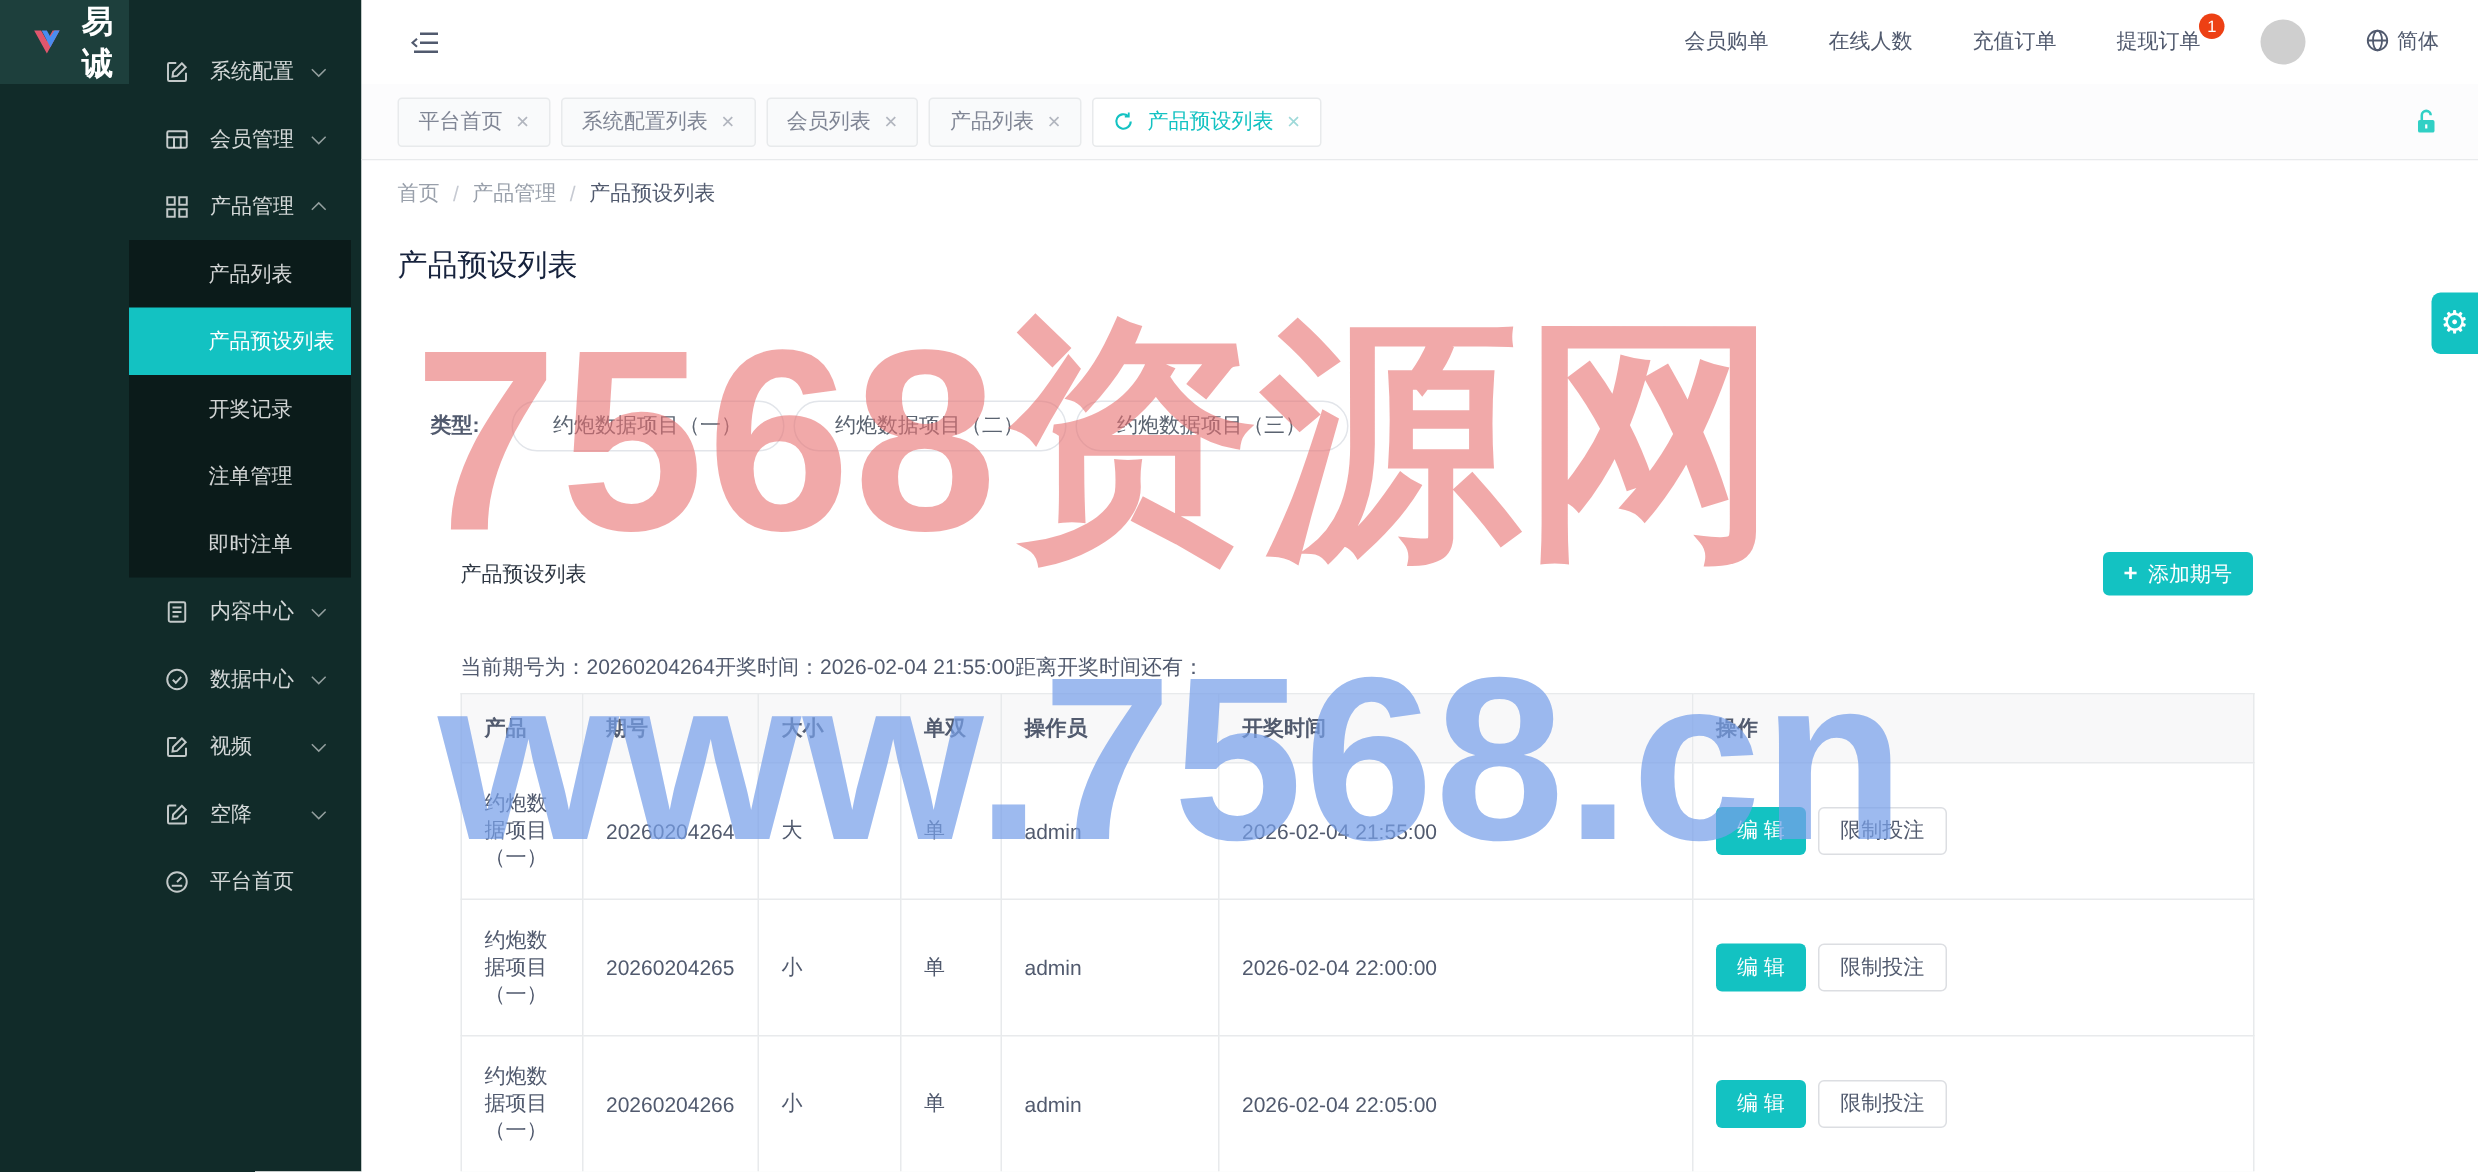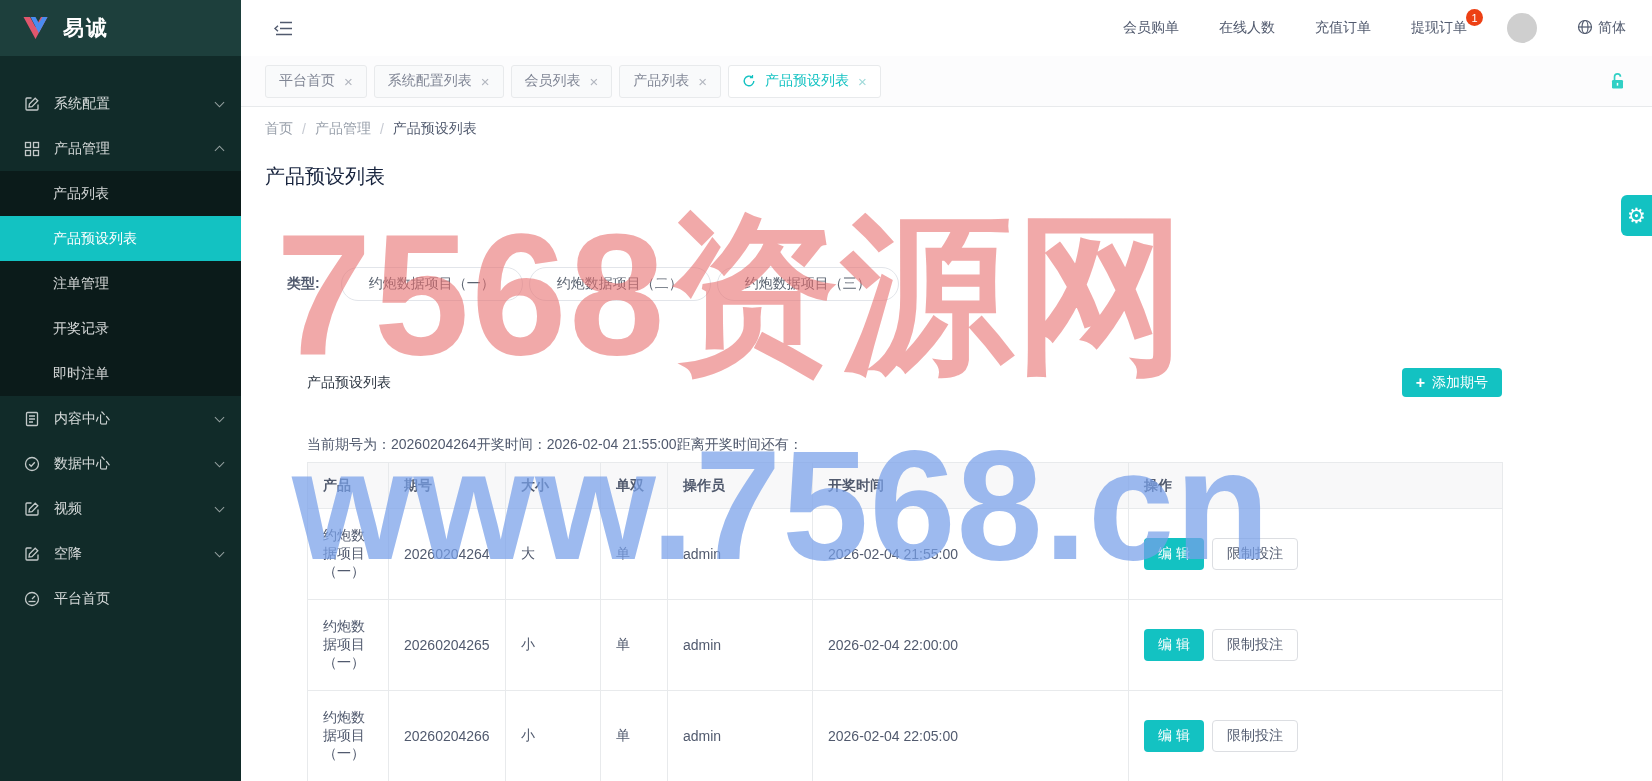--- a/index.html
+++ b/index.html
@@ -1,21 +1,21 @@
 <!DOCTYPE html>
 <html><head>
 <meta charset="utf-8">
 <style>
   * { margin:0; padding:0; box-sizing:border-box; }
   html,body { width:1652px; height:781px; overflow:hidden; background:#fff;
     font-family:"Liberation Sans","DejaVu Sans",sans-serif; position:relative; }
   .app { display:flex; width:100%; height:100%; }
 
   
-  .sidebar { flex:0 0 241px; width:241px; background:#112b29; display:flex; flex-direction:column; }
+  .sidebar { flex:0 0 241px; width:241px; background:#112b29; display:flex; }
   .logo-row { height:56px; background:#1d3f3c; display:flex; align-items:center; padding-left:22px; gap:14px; flex:0 0 56px; }
   .logo-title { color:#fff; font-size:21px; font-weight:bold; letter-spacing:2px; }
   .nav { padding-top:25px; }
   .nav-item { height:45px; display:flex; align-items:center; padding:0 18px 0 24px; gap:13px;
     color:rgba(255,255,255,.82); font-size:14px; cursor:pointer; }
   .nav-item .nicon { width:17px; height:17px; display:flex; align-items:center; color:rgba(255,255,255,.75); flex:0 0 17px; }
   .chev { width:7px; height:7px; border-right:1.5px solid rgba(255,255,255,.55);
     border-bottom:1.5px solid rgba(255,255,255,.55); transform:rotate(45deg); margin-left:auto; margin-top:-3px; }
   .chev.up { transform:rotate(-135deg); margin-top:4px; }
   .submenu { background:#0b1b1a; }
@@ -105,20 +105,30 @@
         <span class="nicon">
           <svg width="16" height="16" viewBox="0 0 16 16" fill="none" stroke="currentColor" stroke-width="1.3">
             <path d="M14 8.5v4.6c0 .5-.4.9-.9.9H2.9c-.5 0-.9-.4-.9-.9V2.9c0-.5.4-.9.9-.9H7.5"></path>
             <path d="M11.2 2.2l2.6 2.6L8 10.6l-3 .4.4-3z"></path>
           </svg>
         </span>
         <span>系统配置</span>
         <span class="chev"></span>
       </div>
 
+      <div class="nav-item">
+        <span class="nicon">
+          <svg width="16" height="16" viewBox="0 0 16 16" fill="none" stroke="currentColor" stroke-width="1.3">
+            <rect x="1.5" y="2.5" width="13" height="11" rx="1"></rect>
+            <path d="M1.5 6.5h13M6 6.5v7M10.5 6.5v7"></path>
+          </svg>
+        </span>
+        <span>会员管理</span>
+        <span class="chev"></span>
+      </div>
 
       <div class="nav-item">
         <span class="nicon">
           <svg width="16" height="16" viewBox="0 0 16 16" fill="none" stroke="currentColor" stroke-width="1.3">
             <rect x="1.5" y="1.5" width="5" height="5"></rect>
               <rect x="9.5" y="1.5" width="5" height="5"></rect>
             <rect x="1.5" y="9.5" width="5" height="5"></rect>
               <rect x="9.5" y="9.5" width="5" height="5"></rect>
           </svg>
         </span>
@@ -127,24 +137,24 @@
       </div>
 
       <div class="submenu">
         <div class="submenu-item">
           <span>产品列表</span>
         </div>
         <div class="submenu-item active">
           <span>产品预设列表</span>
         </div>
         <div class="submenu-item">
+          <span>开奖记录</span>
+        </div>
+        <div class="submenu-item">
           <span>注单管理</span>
-        </div>
-        <div class="submenu-item">
-          <span>开奖记录</span>
         </div>
         <div class="submenu-item">
           <span>即时注单</span>
         </div>
       </div>
 
       <div class="nav-item">
         <span class="nicon">
           <svg width="16" height="16" viewBox="0 0 16 16" fill="none" stroke="currentColor" stroke-width="1.3">
             <rect x="2.5" y="1.5" width="11" height="13" rx="1"></rect>

